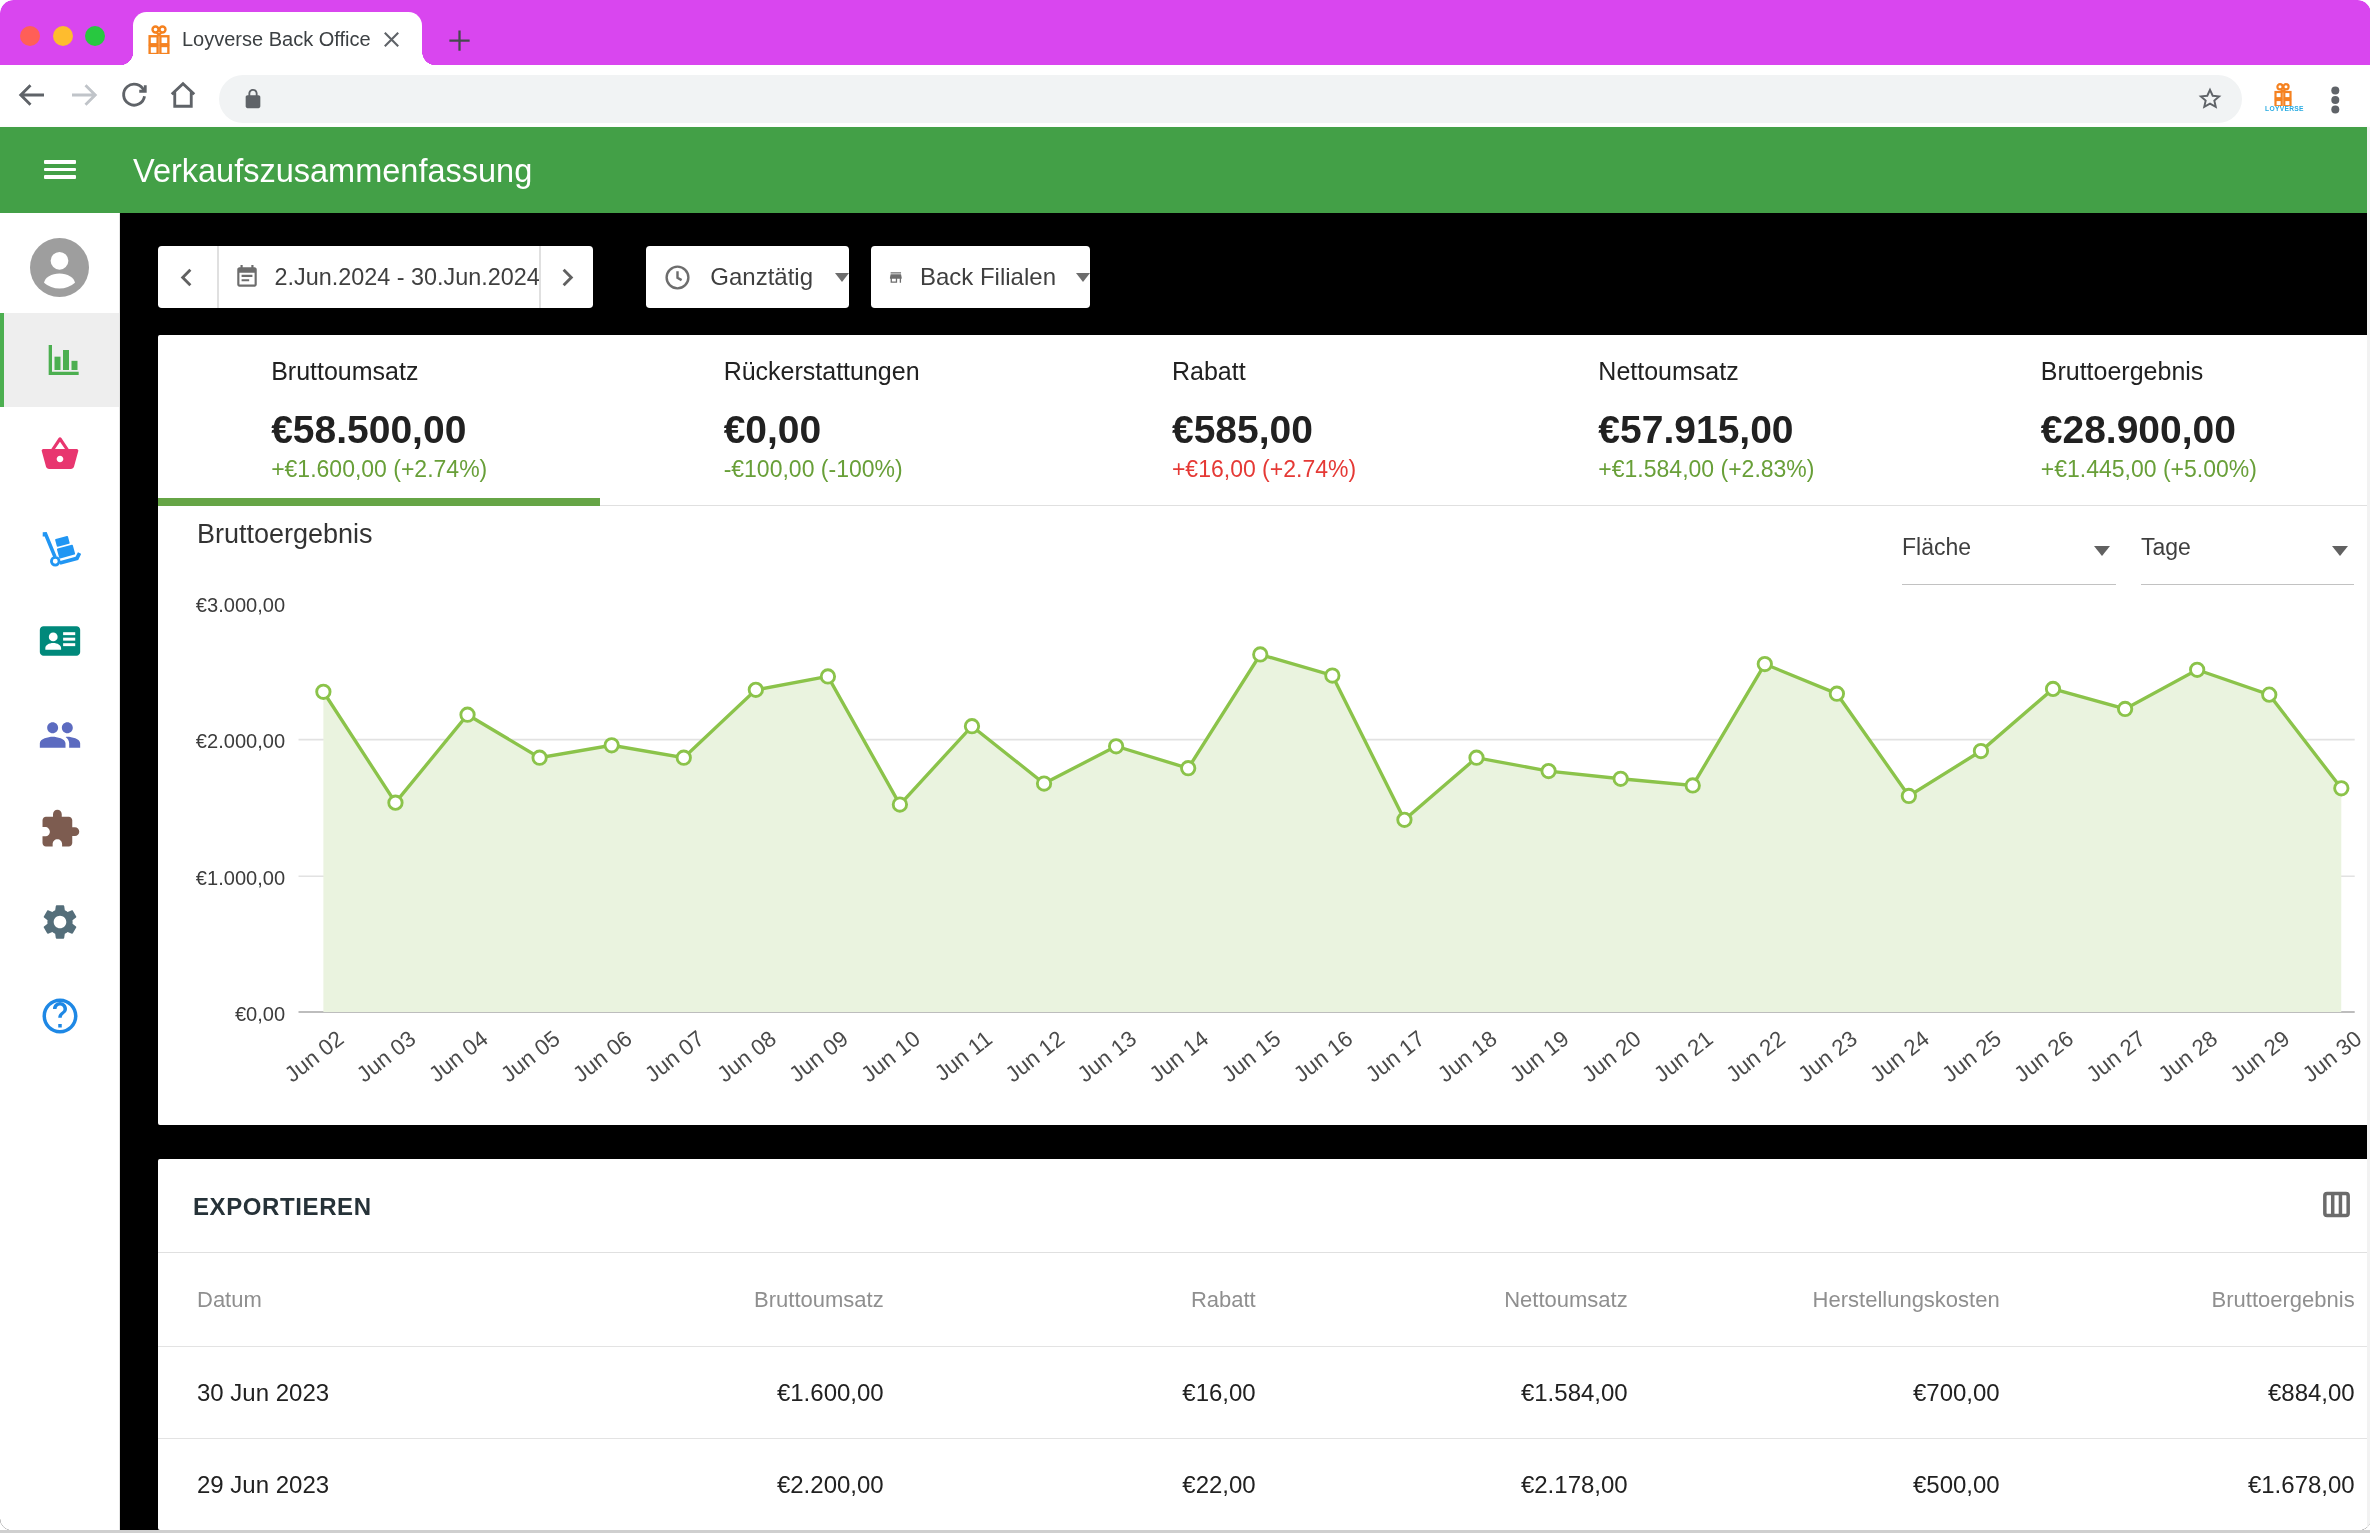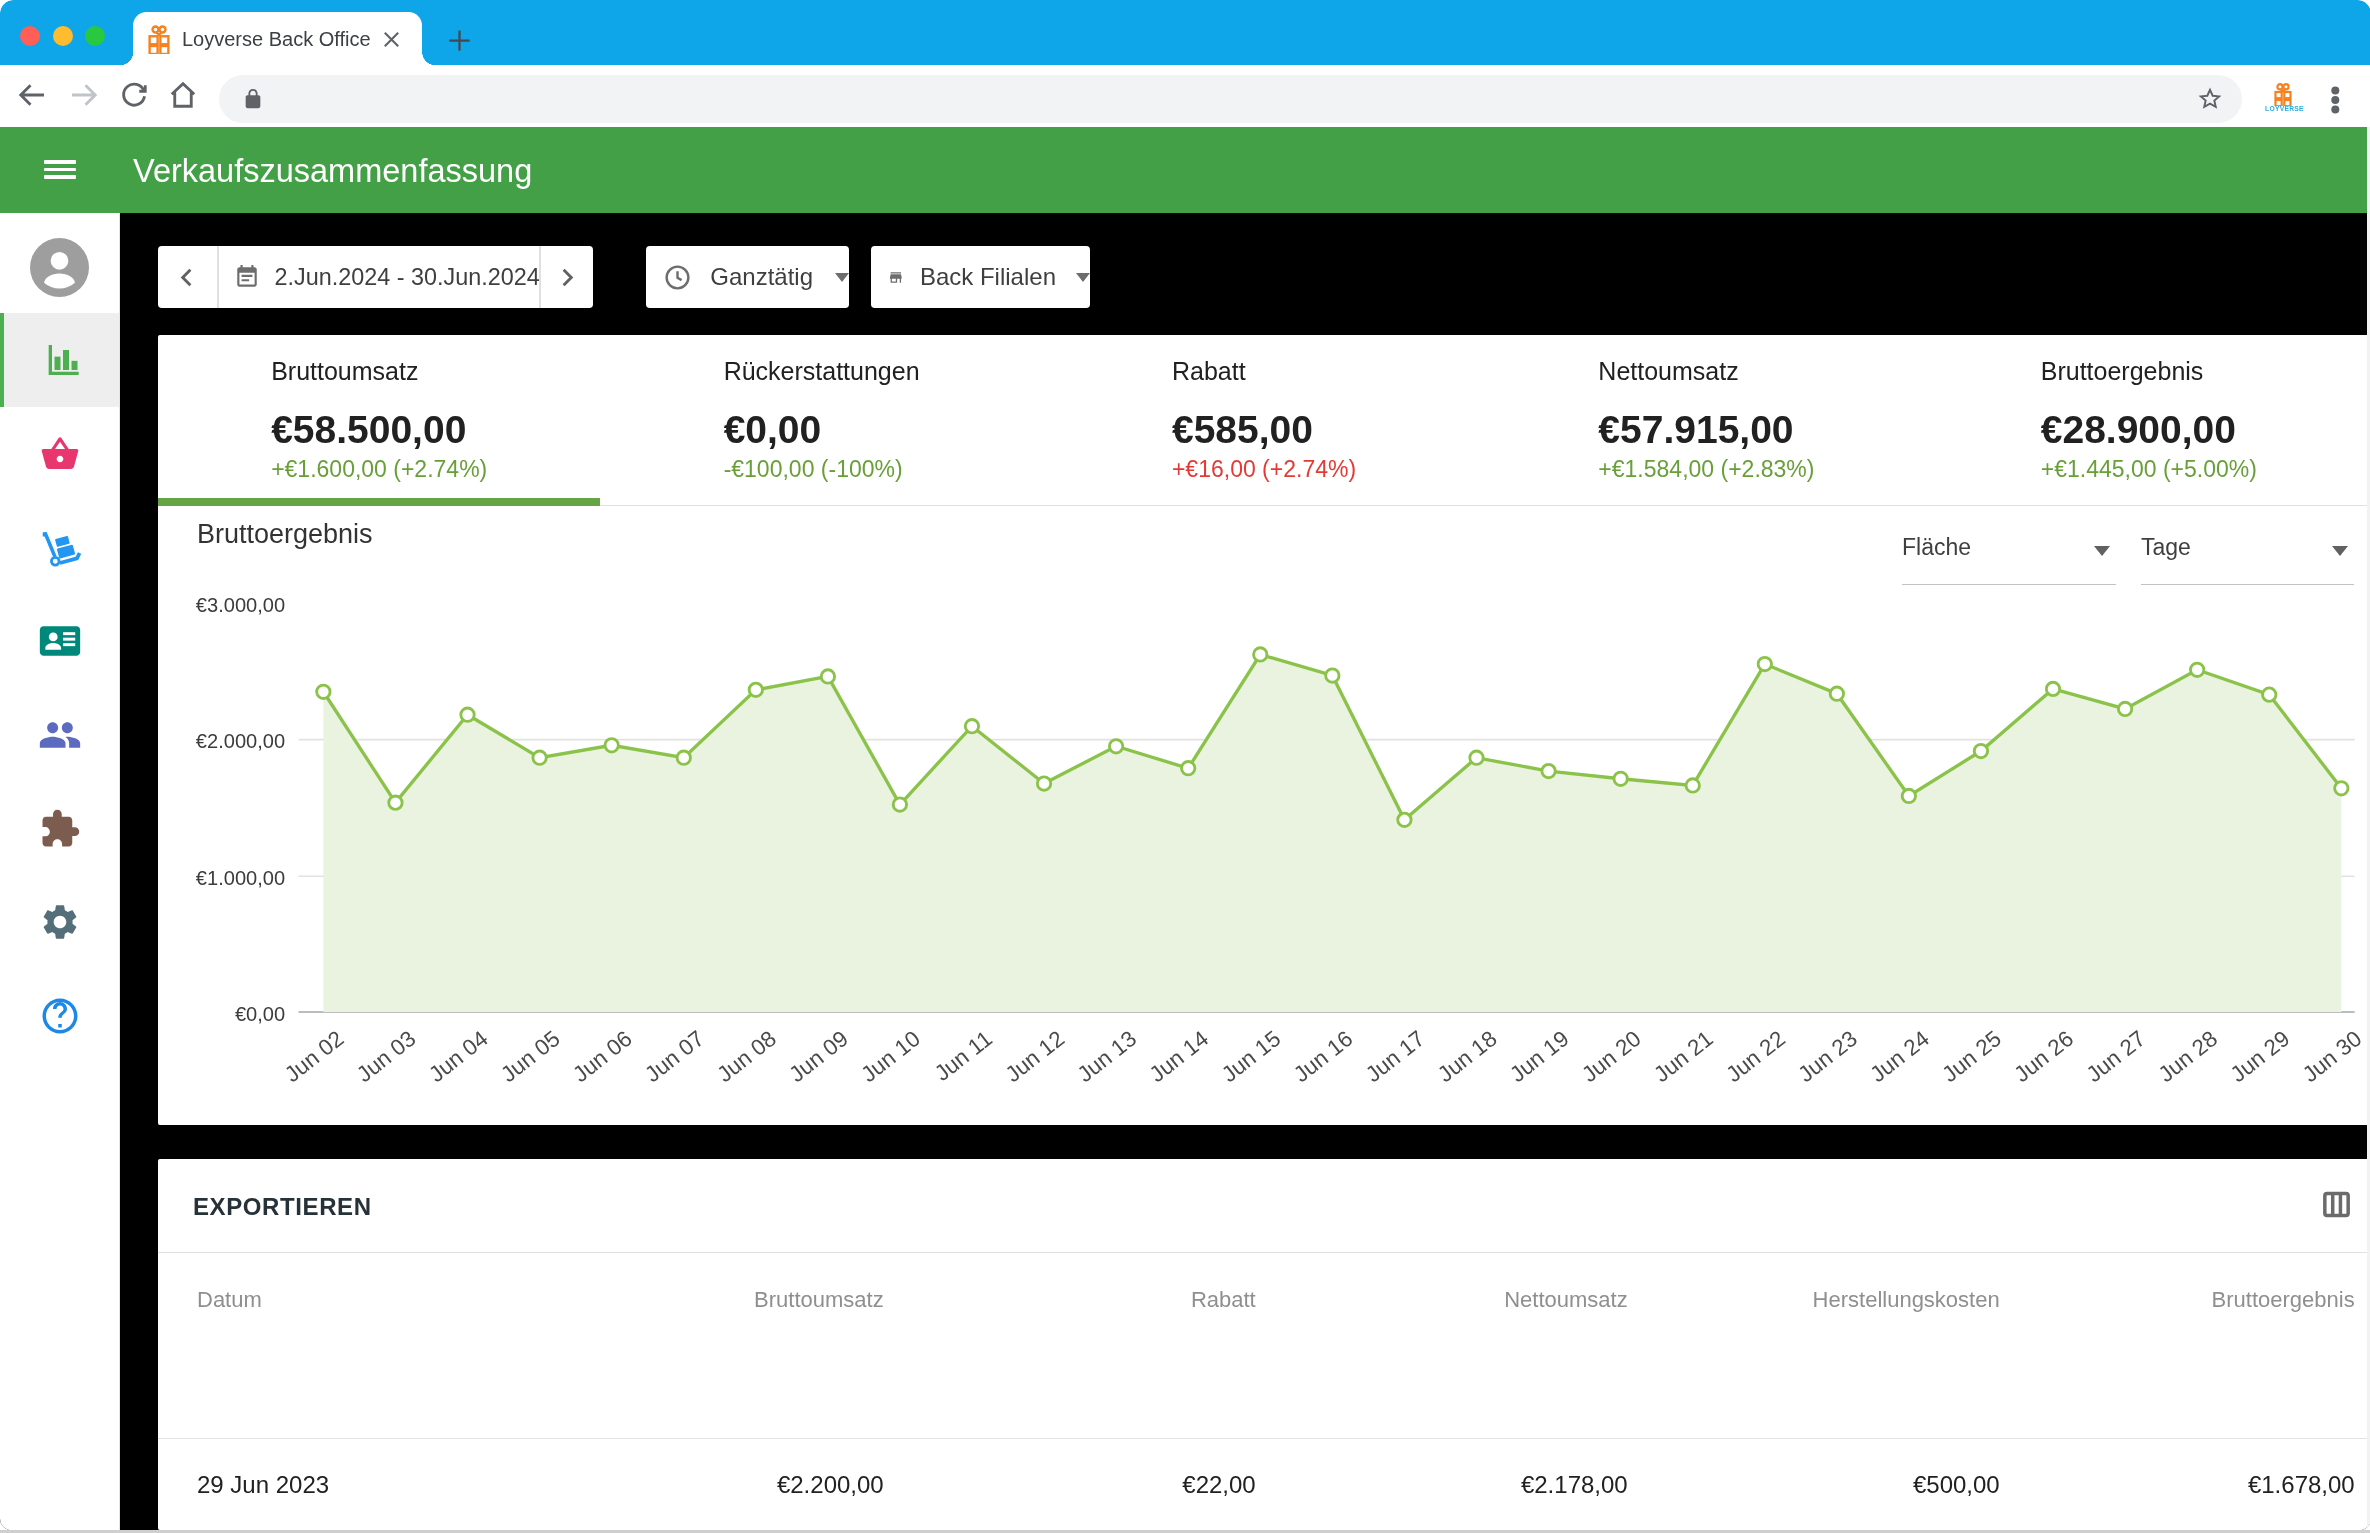--- a/index.html
+++ b/index.html
@@ -1,19 +1,19 @@
 <!DOCTYPE html>
 <html><head><meta charset="utf-8">
 <style>
 *{margin:0;padding:0;box-sizing:border-box}
 html,body{width:2371px;height:1533px;overflow:hidden;background:#fff}
 body{font-family:"Liberation Sans",sans-serif;position:relative}
 
 #win{position:absolute;left:0;top:0;width:2371px;height:1530px;border-radius:13.4px 13.4px 11.5px 11.5px;overflow:hidden}
-#tabbar{position:absolute;left:0;top:0;width:2371px;height:65px;background:#0ea5e9;border-radius:13.4px 13.4px 0 0}
+#tabbar{position:absolute;left:0;top:0;width:2371px;height:65px;background:#d946ef;border-radius:13.4px 13.4px 0 0}
 .tl{position:absolute;top:26px;width:20px;height:20px;border-radius:50%}
 #tab{position:absolute;left:133px;top:12.4px;width:289px;height:53px;background:#fff;border-radius:13.4px 13.4px 0 0}
 #tab:before{content:"";position:absolute;left:-13.4px;bottom:0;width:13.4px;height:13.4px;background:radial-gradient(circle at 0 0,rgba(0,0,0,0) 13px,#fff 13.4px)}
 #tab:after{content:"";position:absolute;right:-13.4px;bottom:0;width:13.4px;height:13.4px;background:radial-gradient(circle at 13.4px 0,rgba(0,0,0,0) 13px,#fff 13.4px)}
 #tabtitle{position:absolute;left:49px;top:0;height:53px;line-height:54px;font-size:20px;color:#3c4043;white-space:nowrap}
 #tabx{position:absolute;left:247px;top:15.3px;width:23px;height:23px}
 #newtab{position:absolute;left:446px;top:27px;width:27px;height:27px}
 #toolbar{position:absolute;left:0;top:65px;width:2371px;height:62px;background:#fff}
 .tbi{position:absolute;top:12.4px}
 #pill{position:absolute;left:219px;top:9.6px;width:2023px;height:48px;background:#f1f3f4;border-radius:24px}
@@ -353,20 +353,28 @@
             <path d="M9.4 4.5 V19.5 M14.7 4.5 V19.5"></path>
           </svg>
       <div class="trow" id="thead">
         <div class="c1">Datum</div>
             <div class="cn">Bruttoumsatz</div>
             <div class="cn">Rabatt</div>
             <div class="cn">Nettoumsatz</div>
             <div class="cn">Herstellungskosten</div>
             <div class="cn last">Bruttoergebnis</div>
       </div>
+      <div class="trow drow" id="r1">
+        <div class="c1">30 Jun 2023</div>
+            <div class="cn">€1.600,00</div>
+            <div class="cn">€16,00</div>
+            <div class="cn">€1.584,00</div>
+            <div class="cn">€700,00</div>
+            <div class="cn last">€884,00</div>
+      </div>
       <div class="trow drow" id="r2">
         <div class="c1">29 Jun 2023</div>
             <div class="cn">€2.200,00</div>
             <div class="cn">€22,00</div>
             <div class="cn">€2.178,00</div>
             <div class="cn">€500,00</div>
             <div class="cn last">€1.678,00</div>
       </div>
     </div>
   </div>

